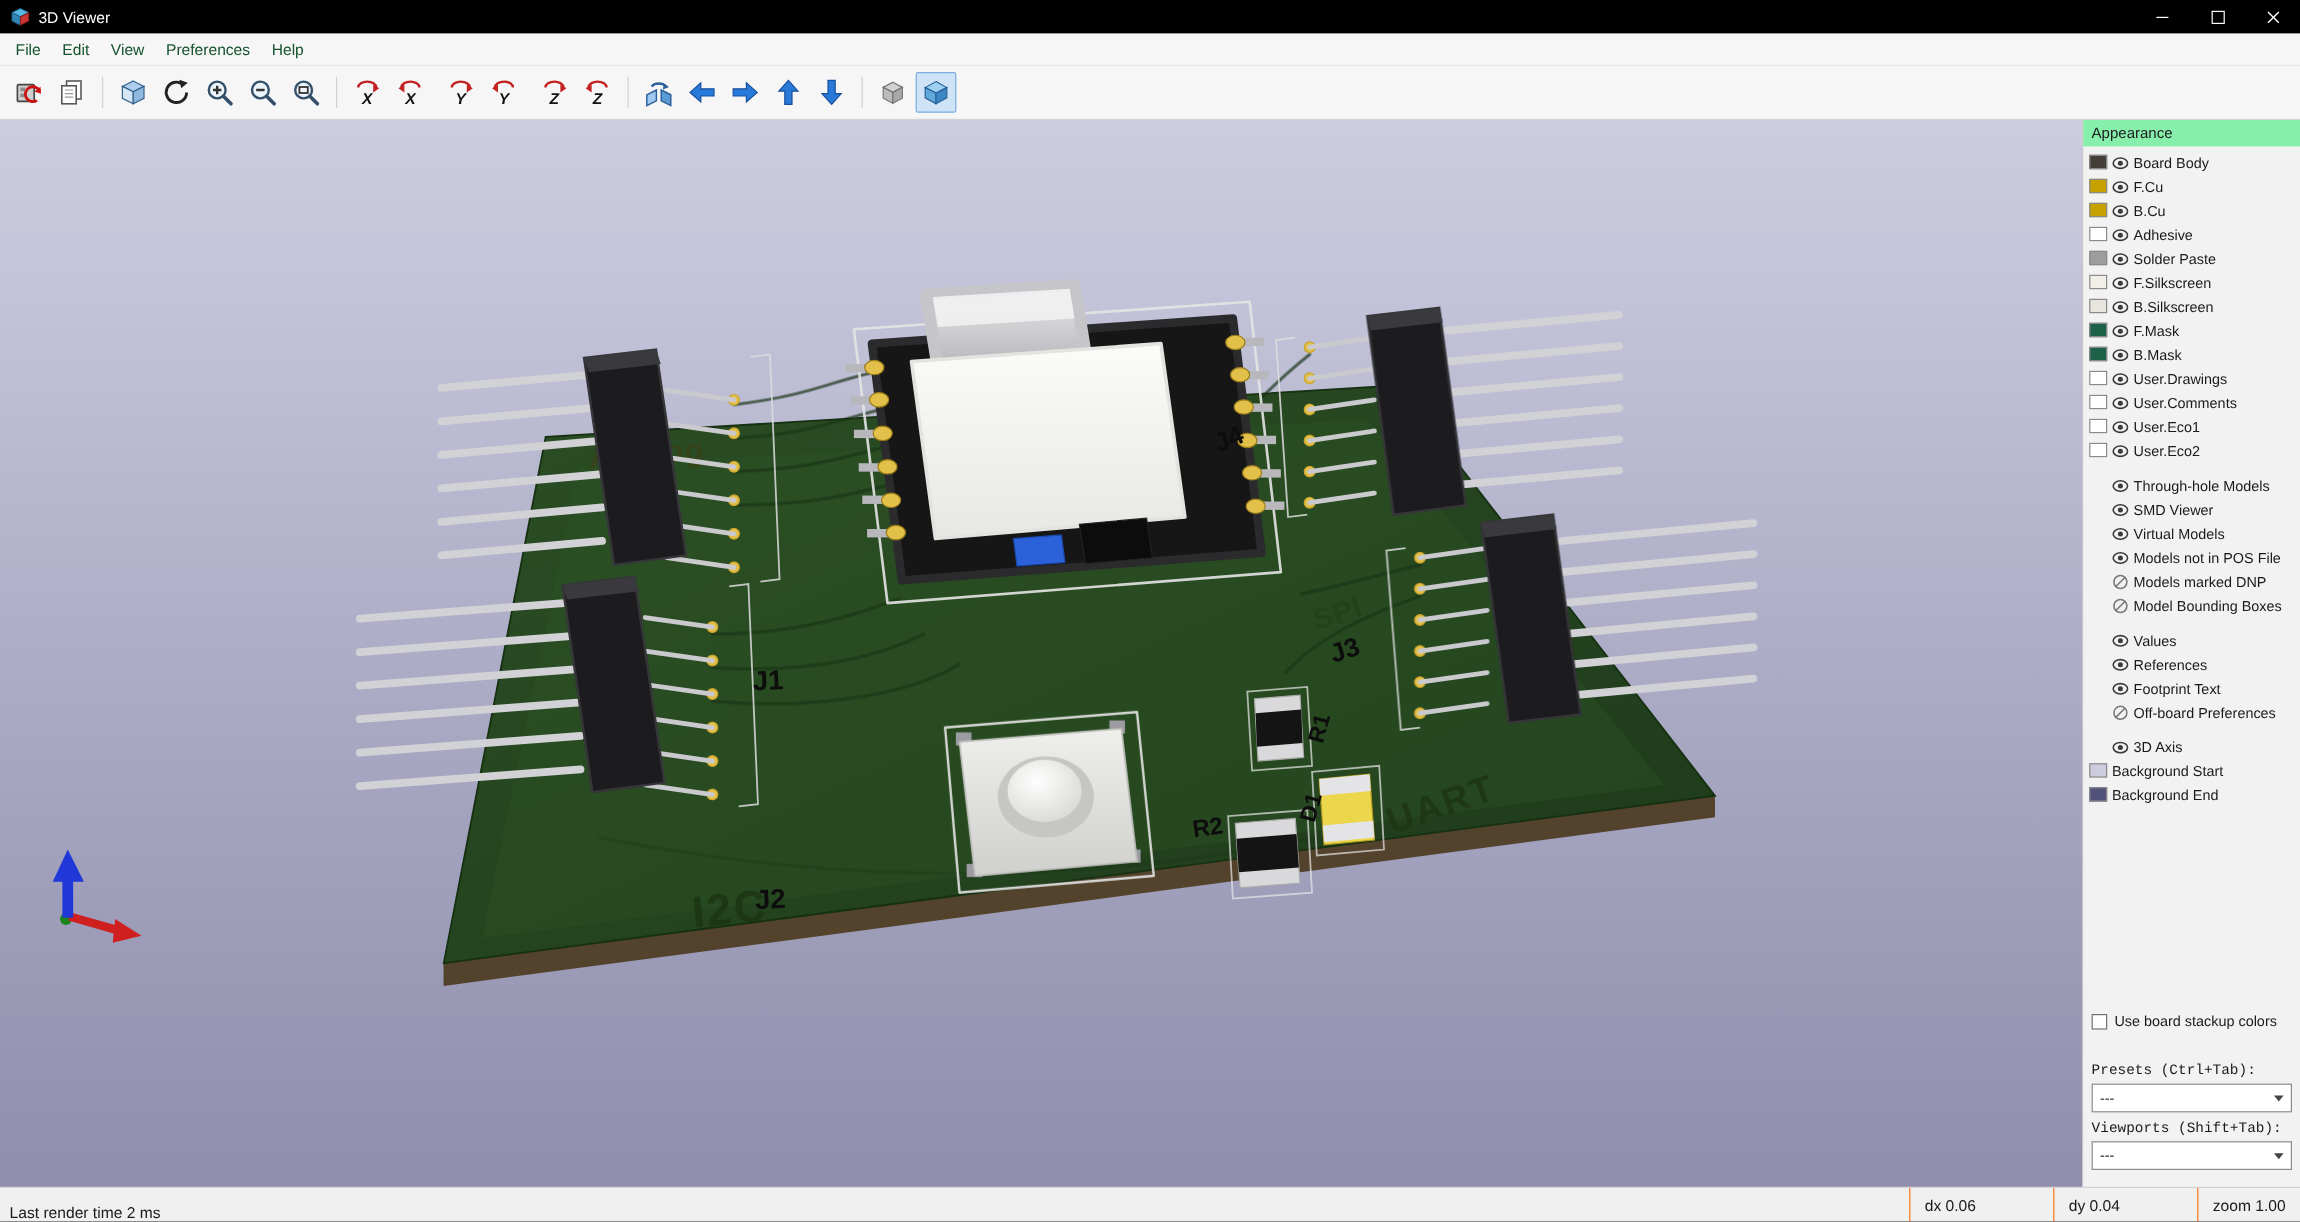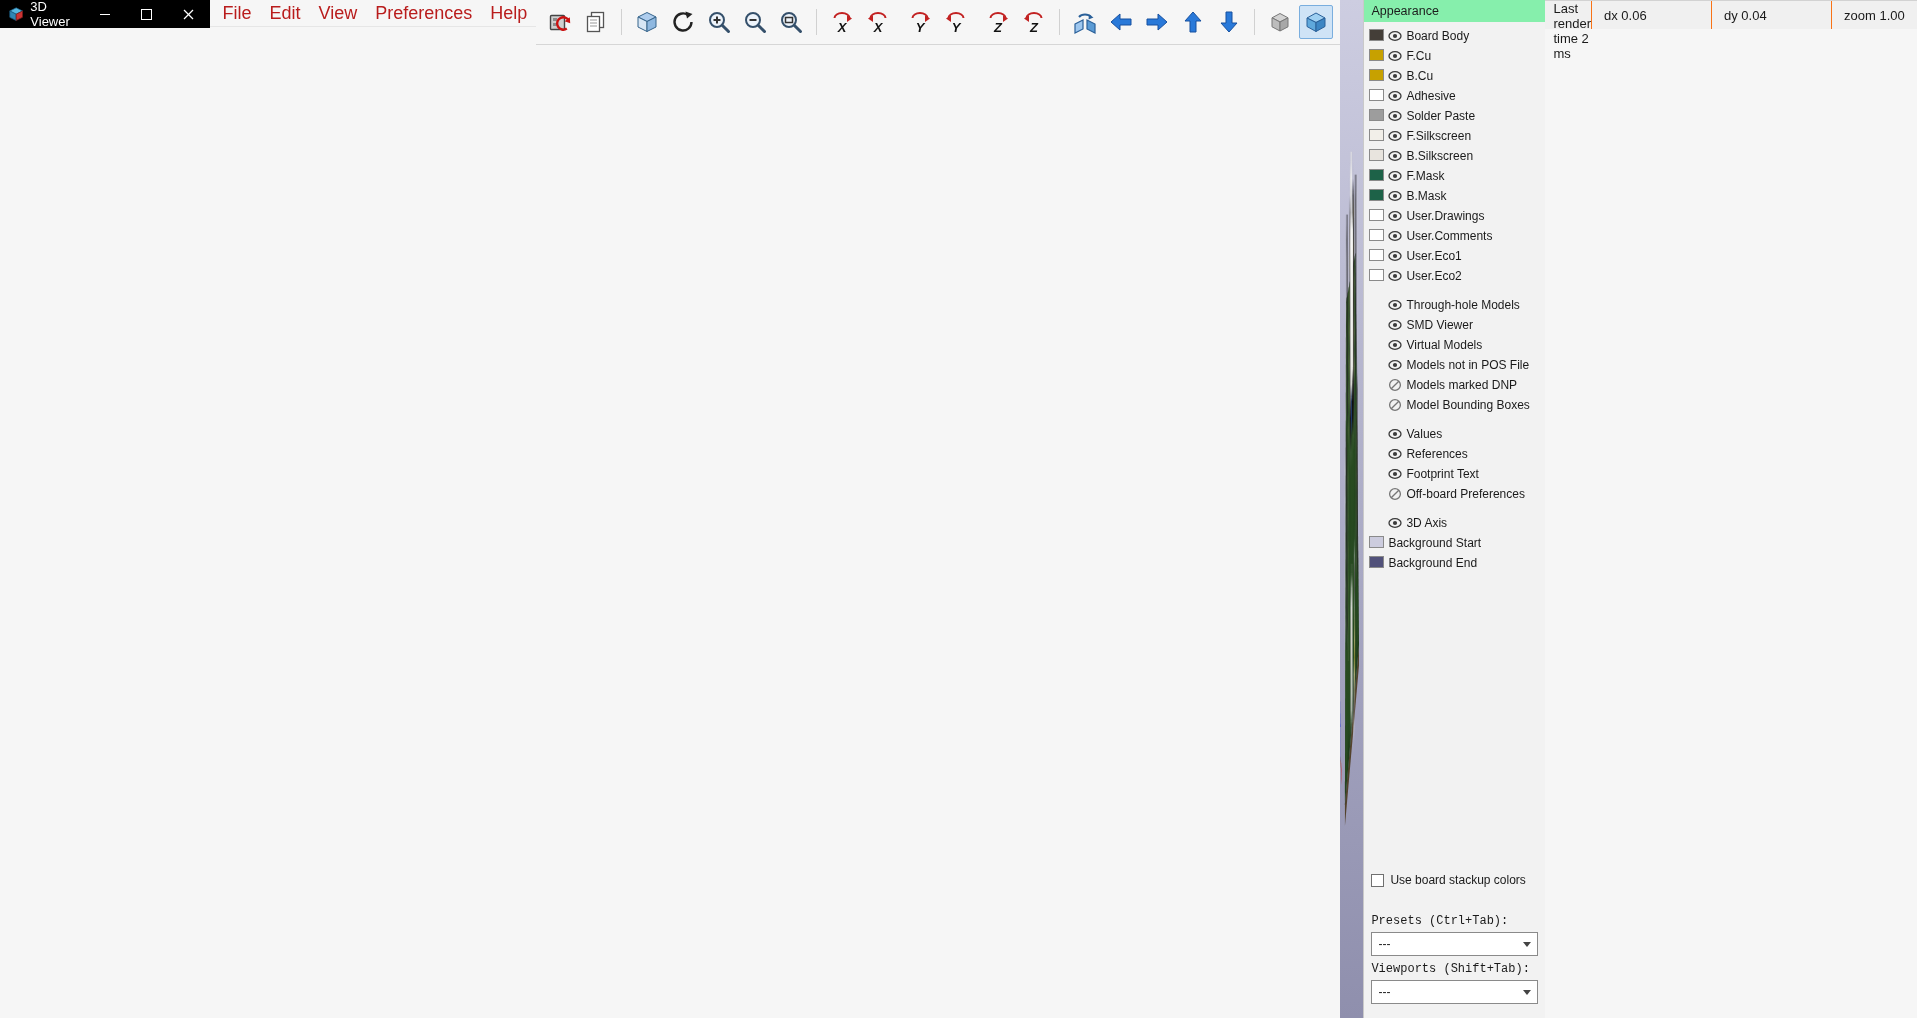--- a/index.html
+++ b/index.html
@@ -1,32 +1,32 @@
 <!DOCTYPE html>
 <html><head>
 <meta charset="utf-8">
 <style>
   html,body{margin:0;padding:0;background:#222;}
-  .window{width:1917px;height:1018px;display:flex;flex-direction:row;
+  .window{width:1917px;height:1018px;display:flex;flex-direction:column;
           font-family:"Liberation Sans",sans-serif;background:#f6f6f6;overflow:hidden;
           -webkit-user-select:none;user-select:none;}
 
   
   .titlebar{height:28px;background:#000;color:#fff;display:flex;align-items:center;flex:0 0 28px;}
   .app-icon{width:18px;height:18px;margin:0 6px 0 8px;display:flex;align-items:center;}
   .title-text{font-size:13px;color:#fff;}
   .titlebar-spacer{flex:1;}
   .win-btn{width:46px;height:28px;display:flex;align-items:center;justify-content:center;}
   .min-glyph{display:block;width:10px;border-top:1px solid #fff;}
   .max-glyph{display:block;width:9px;height:9px;border:1px solid #fff;}
 
   
   .menubar{height:26px;background:#f6f6f6;display:flex;align-items:center;flex:0 0 26px;
            border-bottom:1px solid #e6e6e6;padding-left:4px;}
-  .menu-item{padding:0 9px;font-size:18px;color:#b91c1c;height:100%;display:flex;align-items:center;}
+  .menu-item{padding:0 9px;font-size:13px;color:#14532d;height:100%;display:flex;align-items:center;}
 
   
   .toolbar{height:44px;background:#f6f6f6;display:flex;align-items:center;flex:0 0 44px;
            padding:0 6px;border-bottom:1px solid #d6d6d6;}
   .tb-btn{width:34px;height:34px;display:flex;align-items:center;justify-content:center;
           border:1px solid transparent;border-radius:2px;margin:0 1px;background:transparent;padding:0;}
   .tb-btn svg{width:26px;height:26px;}
   .tb-btn.selected{background:#cfe3f6;border-color:#7aaede;}
   .tb-sep{width:1px;height:26px;background:#d1d1d1;margin:0 7px;flex:0 0 1px;}
   .tb-gap{width:6px;flex:0 0 6px;}
@@ -53,21 +53,21 @@
   .checkbox{width:13px;height:13px;border:1px solid #707070;background:#fff;flex:0 0 13px;box-sizing:border-box;}
   .combo-label{margin:4px 0 4px;color:#1a1a1a;font-family:Liberation Mono, monospace;}
   .combo{height:22px;border:1px solid #8a8a8a;background:#fff;display:flex;align-items:center;
          justify-content:space-between;padding:0 6px;margin-bottom:6px;}
   .combo-value{color:#1a1a1a;}
   .chevron{width:0;height:0;border-left:4px solid transparent;border-right:4px solid transparent;
            border-top:5px solid #444;}
 
   
   .statusbar{height:28px;flex:0 0 28px;background:#f0f0f0;border-top:1px solid #d2d2d2;
-             display:flex;align-items:flex-start;font-size:13px;color:#1a1a1a;}
+             display:flex;align-items:flex-end;font-size:13px;color:#1a1a1a;}
   .status-left{padding-left:8px;flex:1;}
   .status-cell{border-left:1px solid #f97316;padding:0 12px;height:100%;display:flex;
                align-items:center;min-width:120px;box-sizing:border-box;}
   .status-cell.zoom{min-width:86px;}
 </style>
 </head>
 <body>
 
 <div class="window">
 

